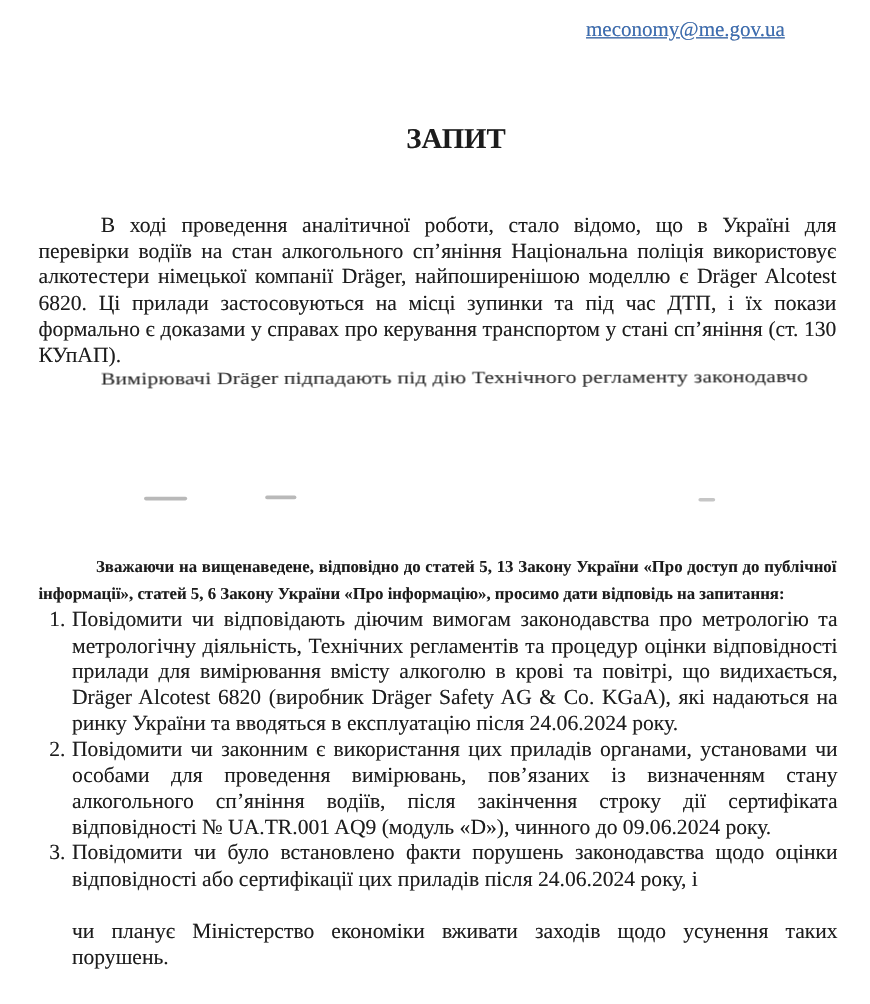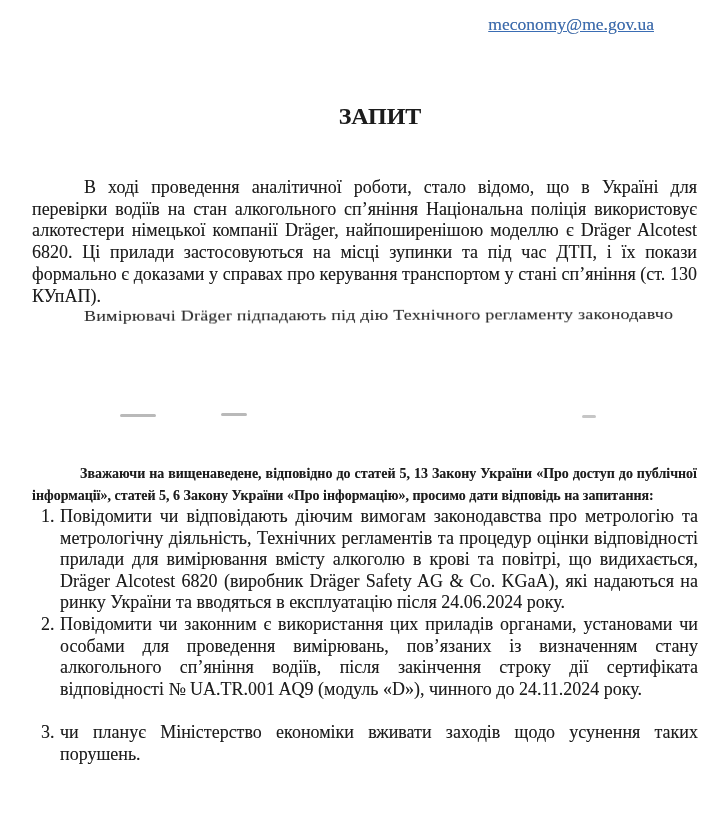--- a/index.html
+++ b/index.html
@@ -81,21 +81,22 @@
 
   <div class="request">Зважаючи на вищенаведене, відповідно до статей 5, 13 Закону України «Про доступ до публічної інформації», статей 5, 6 Закону України «Про інформацію», просимо дати відповідь на запитання:</div>
 
   <div class="questions">
     <div class="q-item">
       <span class="q-num">1.</span>
       <span>Повідомити чи відповідають діючим вимогам законодавства про метрологію та метрологічну діяльність, Технічних регламентів та процедур оцінки відповідності прилади для вимірювання вмісту алкоголю в крові та повітрі, що видихається, Dräger Alcotest 6820 (виробник Dräger Safety AG &amp; Co. KGaA), які надаються на ринку України та вводяться в експлуатацію після 24.06.2024 року.</span>
     </div>
     <div class="q-item">
       <span class="q-num">2.</span>
-      <span>Повідомити чи законним є використання цих приладів органами, установами чи особами для проведення вимірювань, пов’язаних із визначенням стану алкогольного сп’яніння водіїв, після закінчення строку дії сертифіката відповідності № UA.TR.001 AQ9 (модуль «D»), чинного до 24.11.2024 року.</span>
+      <span>Повідомити чи законним є використання цих приладів органами, установами чи особами для проведення вимірювань, пов’язаних із визначенням стану алкогольного сп’яніння водіїв, після закінчення строку дії сертифіката відповідності № UA.TR.001 AQ9 (модуль «D»), чинного до 09.06.2024 року.</span>
     </div>
     <div class="q-item">
       <span class="q-num">3.</span>
+      <span>Повідомити чи було встановлено факти порушень законодавства щодо оцінки відповідності або сертифікації цих приладів після 24.06.2024 року, і</span>
       <div class="q-part2">чи планує Міністерство економіки вживати заходів щодо усунення таких порушень.</div>
     </div>
   </div>
 
 </div>
 
 </body></html>

